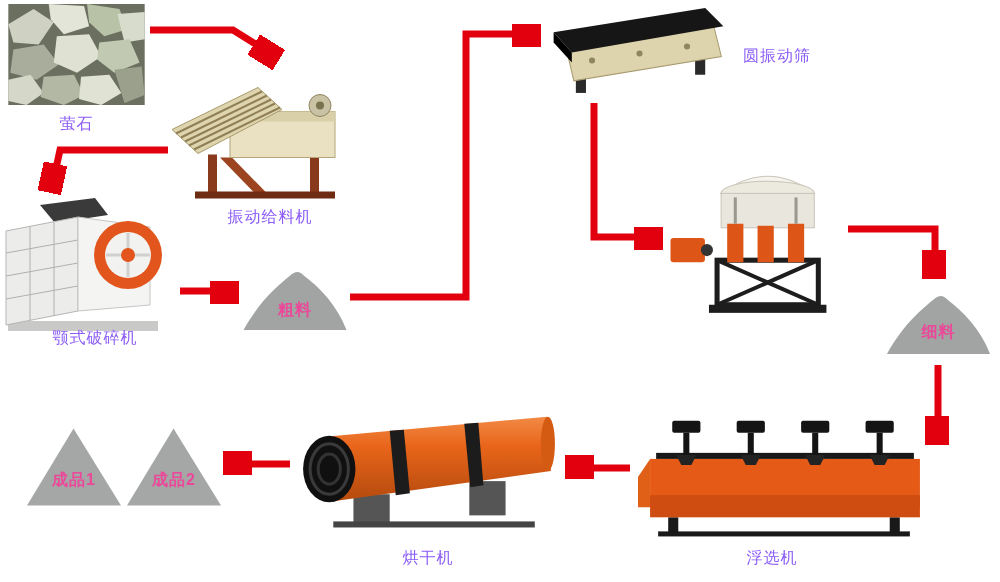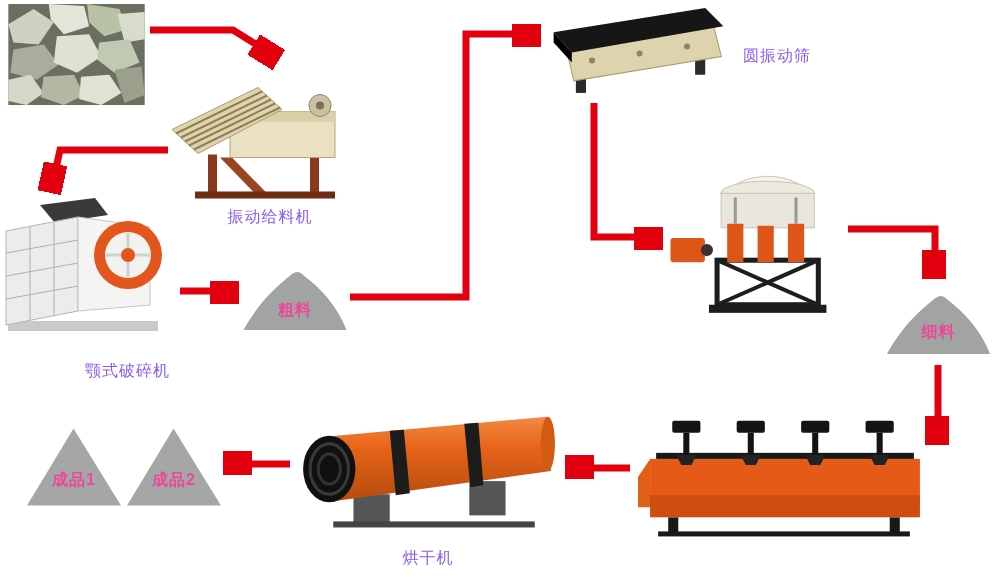--- a/index.html
+++ b/index.html
@@ -69,20 +69,21 @@
       <polygon points="108,10 135,8 135,35 115,38" fill="#d8dccc"></polygon>
       <polygon points="5,45 35,40 50,60 28,75 2,68" fill="#a9ad9c"></polygon>
       <polygon points="48,32 80,30 92,52 68,68 45,58" fill="#dfe2d2"></polygon>
       <polygon points="90,38 120,35 130,58 105,68 88,55" fill="#c2c9b2"></polygon>
       <polygon points="0,75 22,70 35,88 18,100 0,96" fill="#d5d8c8"></polygon>
       <polygon points="35,72 65,70 75,90 55,100 32,92" fill="#b3b8a5"></polygon>
       <polygon points="72,72 100,70 112,88 92,100 70,94" fill="#e0e3d4"></polygon>
       <polygon points="105,65 132,62 135,90 115,98" fill="#9ba08d"></polygon>
     </svg>
   </div>
+  <div class="label" style="left:8px; top:114px; width:137px;">萤石</div>
 
   <div class="node" style="left:170px; top:78px; width:190px; height:128px;">
     <svg viewBox="0 0 190 125">
       <rect x="38" y="75" width="9" height="42" fill="#8a3a1c"></rect>
       <rect x="140" y="75" width="9" height="42" fill="#8a3a1c"></rect>
       <polygon points="50,78 62,78 100,117 88,117" fill="#9c4420"></polygon>
       <rect x="25" y="112" width="140" height="7" fill="#6e2c12"></rect>
       <rect x="60" y="32" width="105" height="46" fill="#e9e1c2" stroke="#b4a678"></rect>
       <rect x="60" y="32" width="105" height="10" fill="#d9cfa8"></rect>
       <circle cx="150" cy="26" r="11" fill="#c9c2a4" stroke="#8f855f"></circle>
@@ -108,21 +109,21 @@
       <line x1="6" y1="83" x2="78" y2="70" stroke="#b0b0ae"></line>
       <line x1="6" y1="106" x2="78" y2="93" stroke="#b0b0ae"></line>
       <polygon points="78,24 150,34 150,112 78,118" fill="#f4f4f2" stroke="#c5c5c3"></polygon>
       <circle cx="128" cy="62" r="34" fill="#e2551c"></circle>
       <circle cx="128" cy="62" r="23" fill="#f2f2f0"></circle>
       <line x1="128" y1="40" x2="128" y2="84" stroke="#d0d0ce" stroke-width="3"></line>
       <line x1="106" y1="62" x2="150" y2="62" stroke="#d0d0ce" stroke-width="3"></line>
       <circle cx="128" cy="62" r="7" fill="#e2551c"></circle>
     </svg>
   </div>
-  <div class="label" style="left:20px; top:361px; width:150px;text-align:right;">颚式破碎机</div>
+  <div class="label" style="left:20px; top:328px; width:150px;">颚式破碎机</div>
 
   <div class="node" style="left:240px; top:262px; width:110px; height:68px;">
     <svg viewBox="0 0 110 70">
       <path d="M2,70 C20,38 38,24 50,14 C55,9 60,9 64,14 C80,26 98,44 108,70 Z" fill="#a2a3a3"></path>
     </svg>
   </div>
   <div class="label pile-label" style="left:240px; top:300px; width:110px;">粗料</div>
 
   <div class="node" style="left:543px; top:4px; width:188px; height:96px;">
     <svg viewBox="0 0 185 95">
@@ -182,20 +183,21 @@
         <polygon points="102,48 122,48 117,58 107,58" fill="#232323"></polygon>
         <rect x="162" y="14" width="28" height="12" rx="2" fill="#141414"></rect>
         <rect x="173" y="26" width="6" height="22" fill="#141414"></rect>
         <polygon points="166,48 186,48 181,58 171,58" fill="#232323"></polygon>
         <rect x="226" y="14" width="28" height="12" rx="2" fill="#141414"></rect>
         <rect x="237" y="26" width="6" height="22" fill="#141414"></rect>
         <polygon points="230,48 250,48 245,58 235,58" fill="#232323"></polygon>
       </g>
     </svg>
   </div>
+  <div class="label" style="left:712px; top:548px; width:120px;">浮选机</div>
 
   <div class="node" style="left:293px; top:388px; width:272px; height:152px;">
     <svg viewBox="0 0 270 150">
       <defs>
         <linearGradient id="dg" x1="0" y1="0" x2="0" y2="1">
           <stop offset="0" stop-color="#f28a45"></stop>
           <stop offset="0.35" stop-color="#e8651a"></stop>
           <stop offset="1" stop-color="#b54a0e"></stop>
         </linearGradient>
       </defs>

